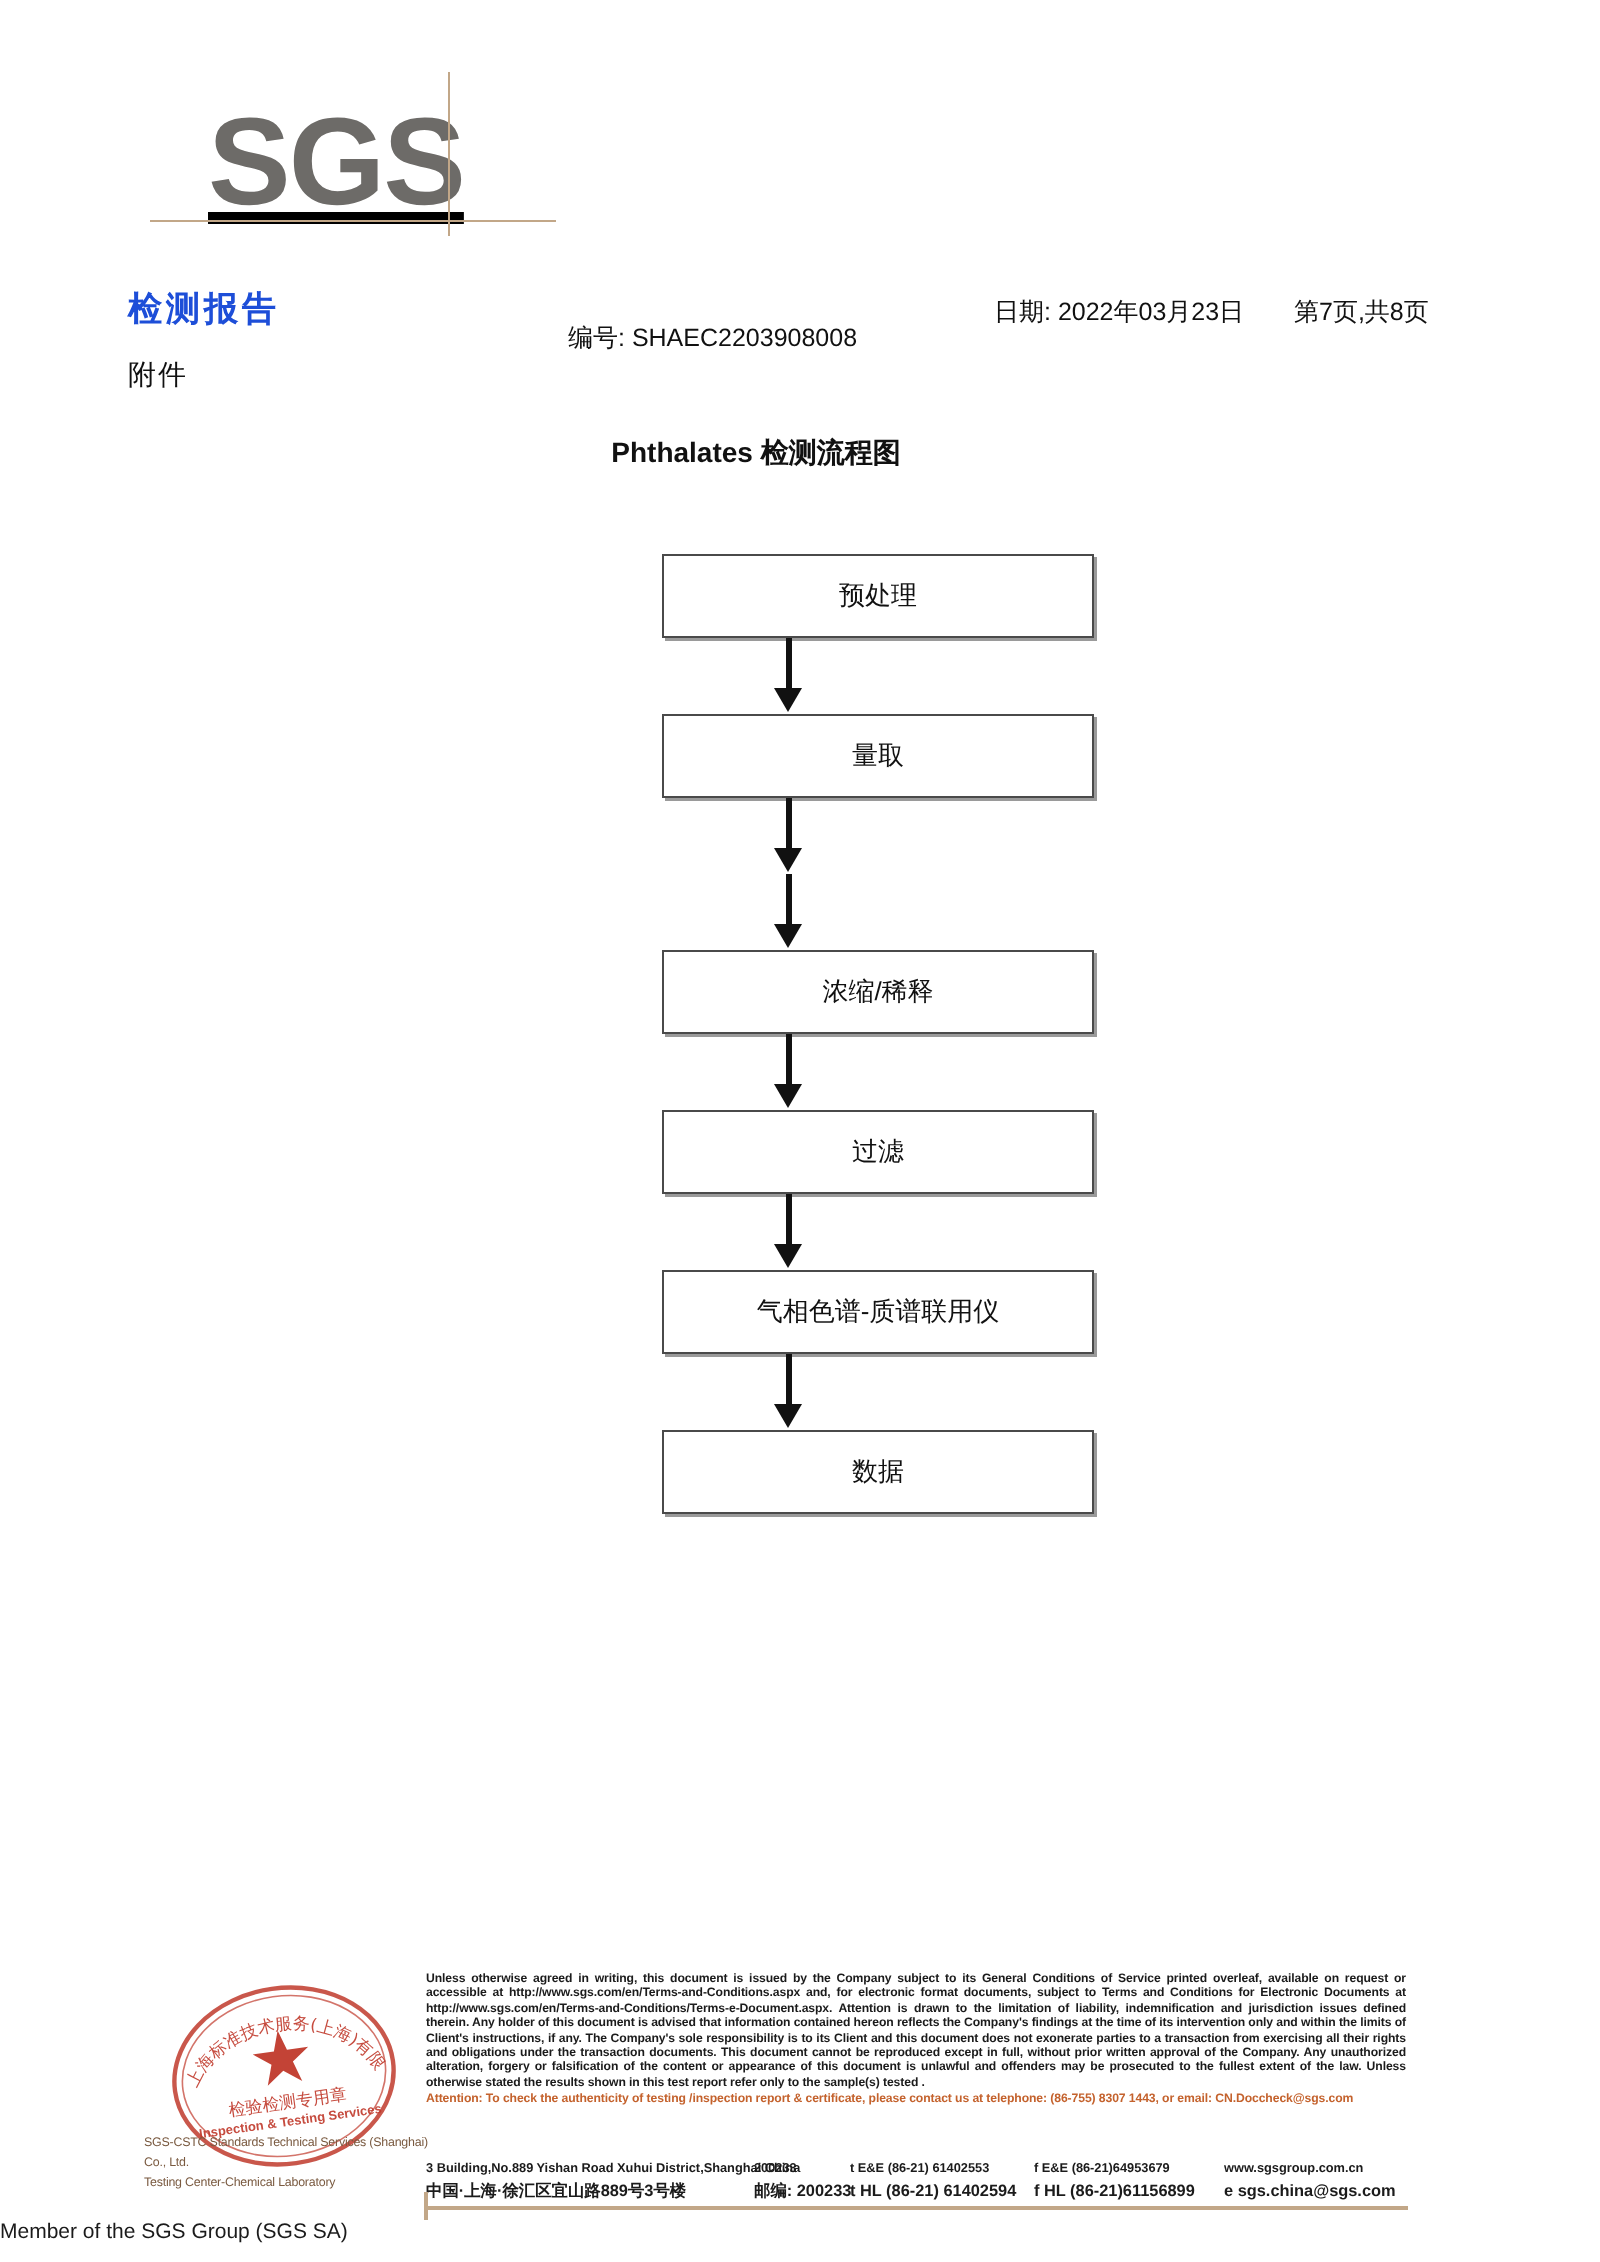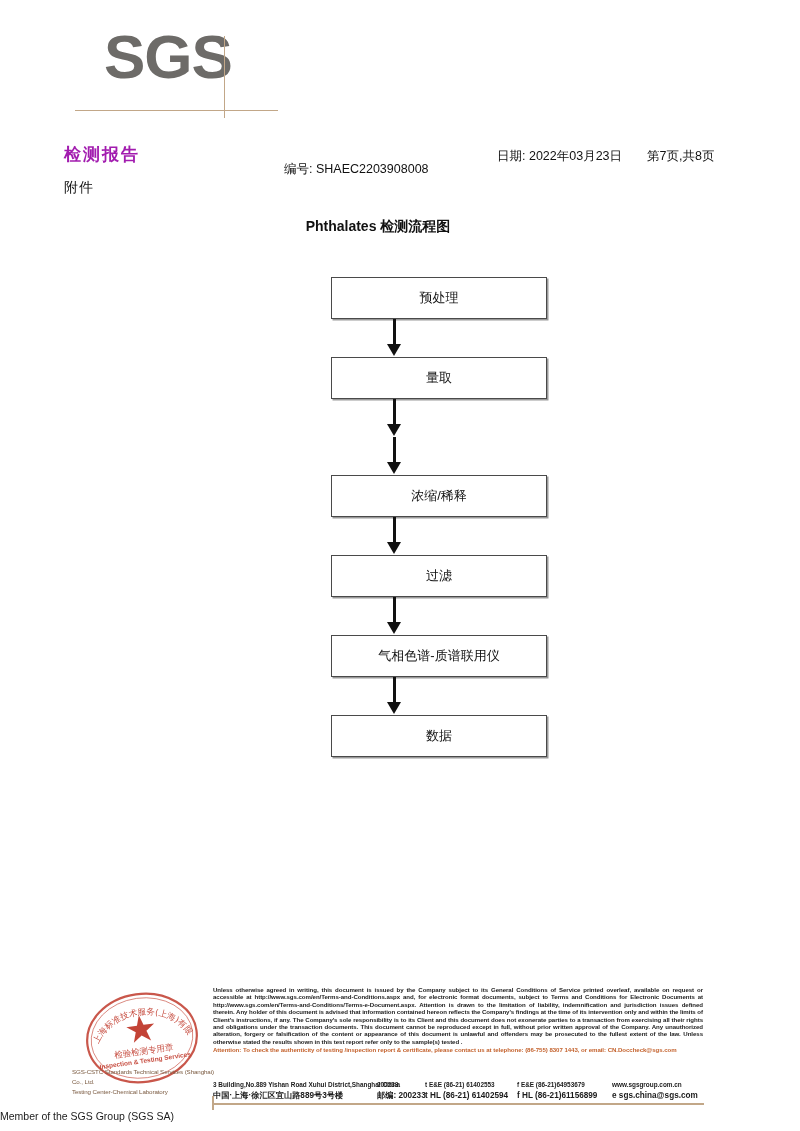--- a/index.html
+++ b/index.html
@@ -16,23 +16,24 @@
     width: 800px;
     height: 1131px;
     overflow: hidden;
     background: #ffffff;
   }
 
   
   .logo-block {
     position: absolute;
     left: 104px;
-    top: 23px;
+    top: 48px;
     width: 140px;
     height: 78px;
+    text-decoration: underline;
   }
   .logo-text {
     font-family: "Liberation Sans", "DejaVu Sans", sans-serif;
     font-weight: bold;
     font-size: 62px;
     letter-spacing: -1px;
     color: #6d6b68;
     line-height: 68px;
   }
   .logo-vrule {
@@ -53,21 +54,21 @@
   }
 
   
   .doc-title {
     position: absolute;
     left: 64px;
     top: 143px;
     font-size: 17px;
     font-weight: bold;
     letter-spacing: 2px;
-    color: #a21caf;
+    color: #1d4ed8;
   }
   .doc-subtitle {
     position: absolute;
     left: 64px;
     top: 179px;
     font-size: 14px;
     font-weight: normal;
     letter-spacing: 1px;
     color: #111;
   }

